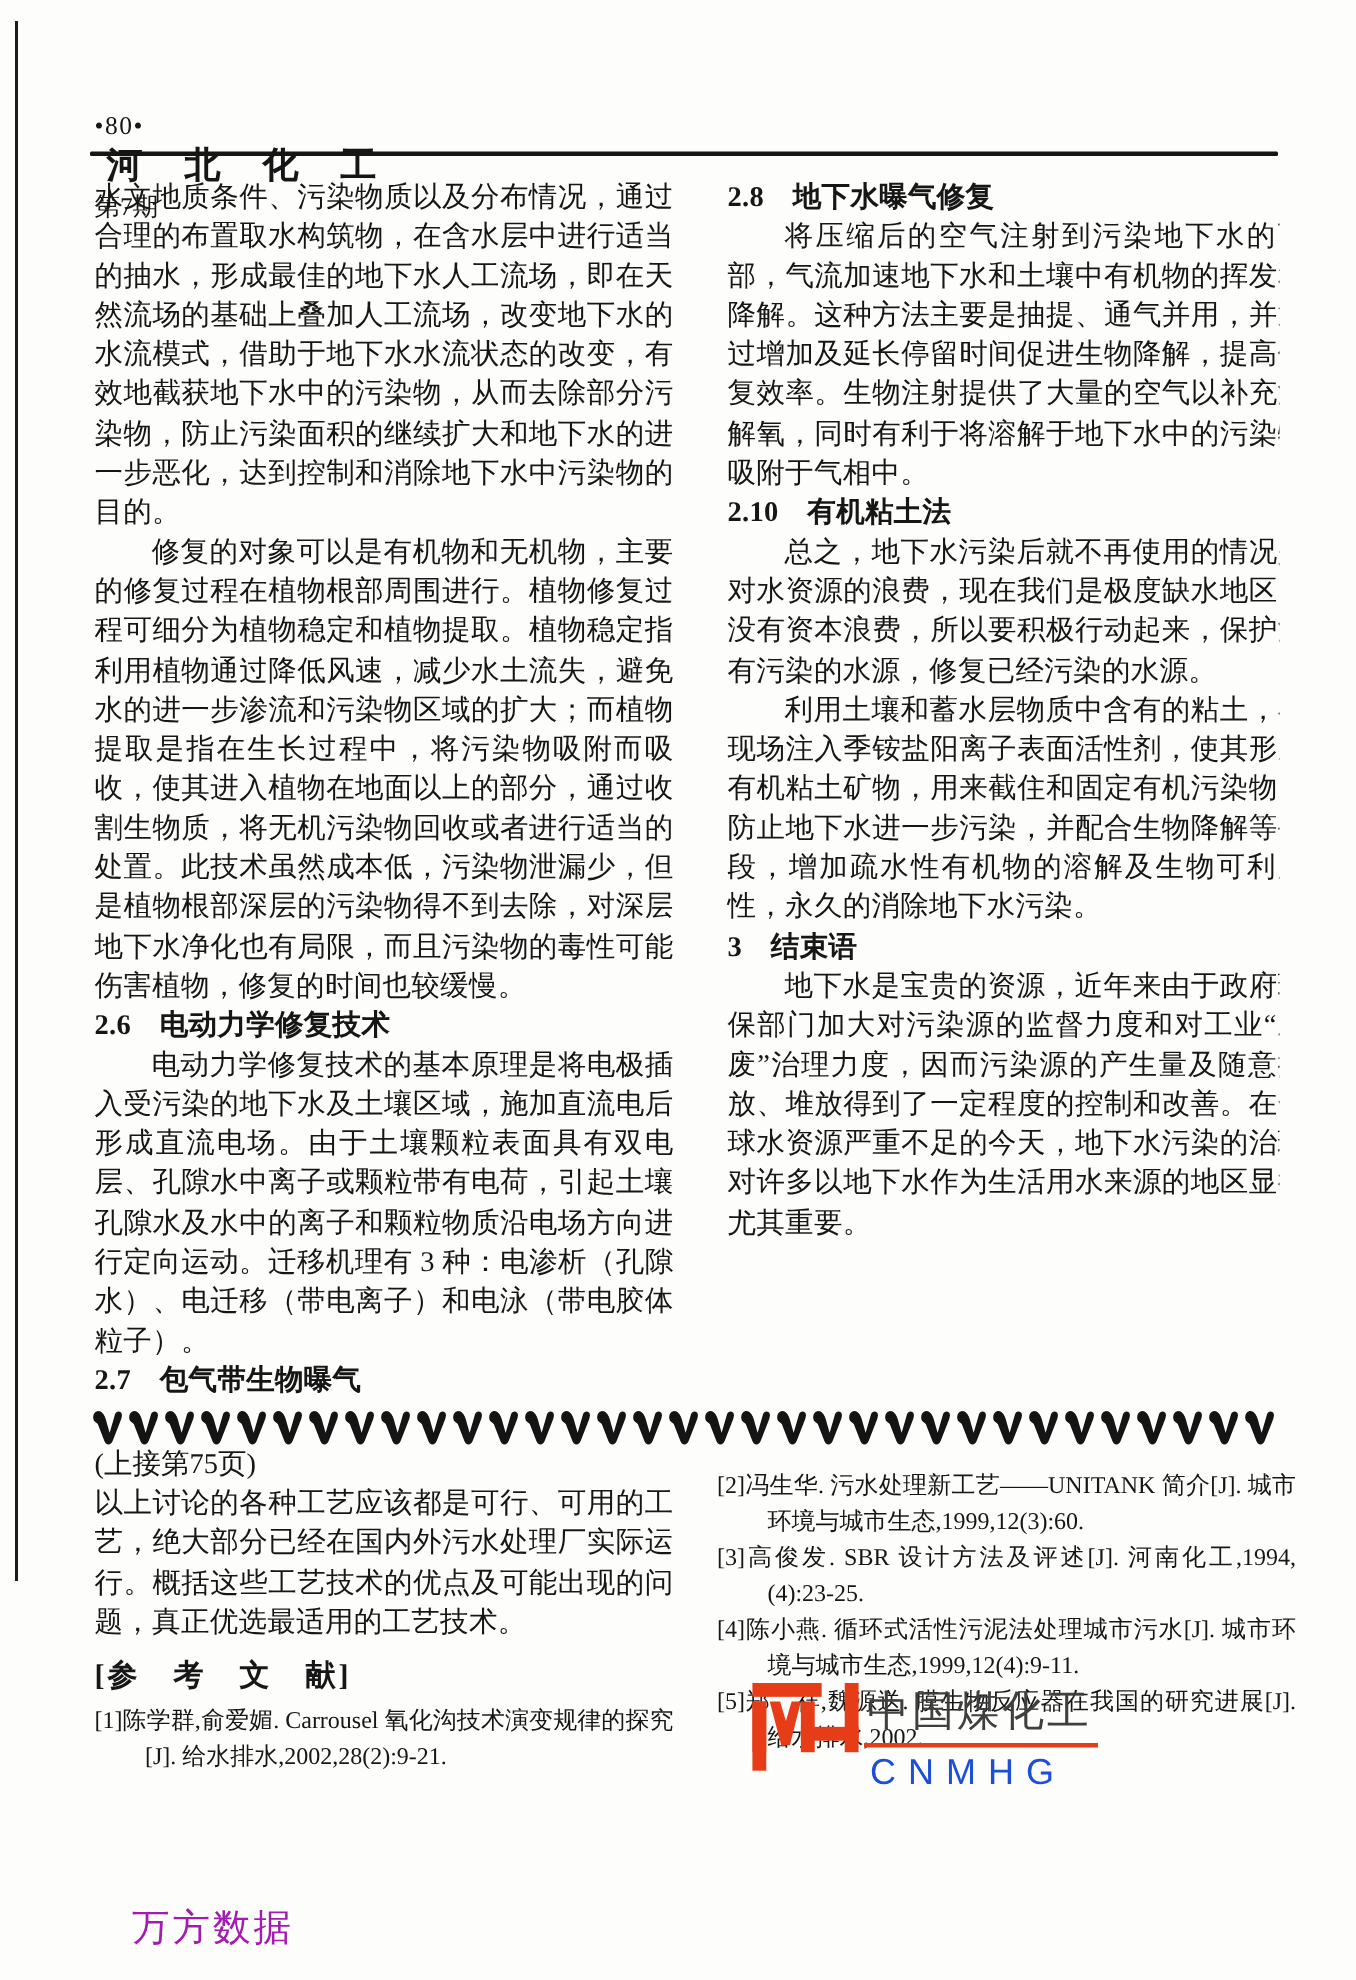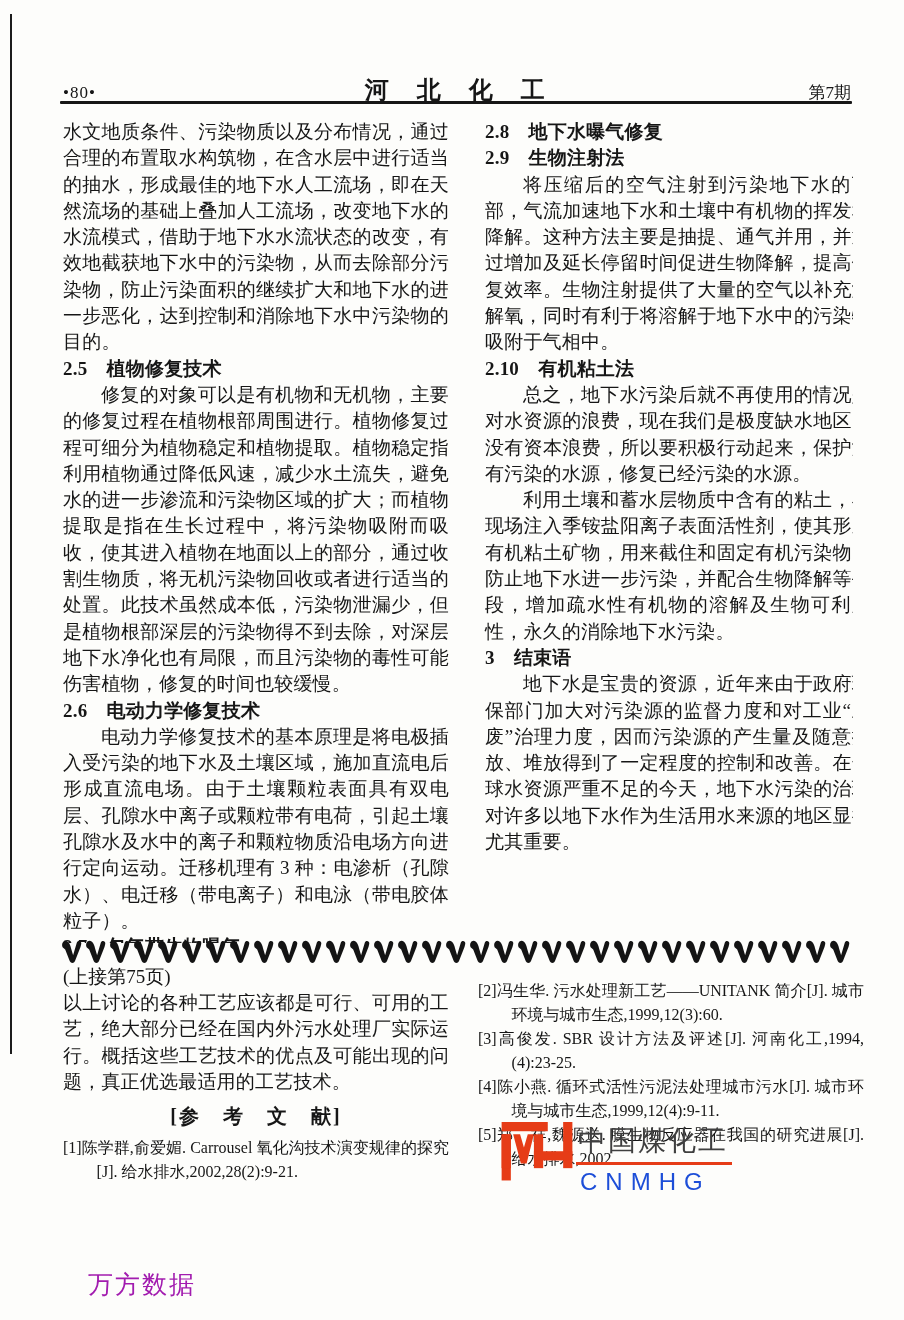--- a/index.html
+++ b/index.html
@@ -12,21 +12,21 @@
     font-family:"Liberation Serif","DejaVu Serif",serif;
     color:#161616;
   }
   .edge-line{
     position:absolute;left:10px;top:14px;height:1040px;width:2px;
     background:#1c1c1c;
   }
   
   .header{
     position:absolute;top:74px;left:63px;width:788px;
-    display:flex;justify-content:space-between;align-items:baseline;
+    display:flex;justify-content:space-between;align-items:baseline;flex-direction:column;
   }
   .page-num{font-size:17px;letter-spacing:1px;}
   .journal-title{font-size:24px;font-weight:bold;letter-spacing:11px;transform:translateX(8px);}
   .issue-label{font-size:17px;}
   .header-rule{
     position:absolute;top:101px;left:60px;width:792px;height:3px;
     background:#161616;border-radius:1px;
   }
   
   .columns{
@@ -50,21 +50,21 @@
     display:flex;justify-content:space-between;align-items:center;overflow:hidden;
   }
   .divider svg{display:block;flex:0 0 auto;}
   
   .bottom{
     position:absolute;top:963px;left:63px;width:790px;
     display:flex;gap:29px;
   }
   .continued-note{font-size:19px;line-height:27px;margin:0;}
   .ref-heading{
-    font-size:20px;font-weight:bold;text-align:center;
+    font-size:20px;font-weight:bold;
     margin:8px 0 6px 0;letter-spacing:2px;
   }
   .ref{
     font-size:16px;line-height:24px;margin:0;
     text-align:justify;
     padding-left:2.1em;text-indent:-2.1em;
   }
   .bottom-right{padding-top:16px;}
   
   .logo{
@@ -102,30 +102,28 @@
   <div class="header">
     <span class="page-num">•80•</span>
     <span class="journal-title">河 北 化 工</span>
     <span class="issue-label">第7期</span>
   </div>
   <div class="header-rule"></div>
 
   <div class="columns">
     <div class="col">
       <p class="para flush">水文地质条件、污染物质以及分布情况，通过合理的布置取水构筑物，在含水层中进行适当的抽水，形成最佳的地下水人工流场，即在天然流场的基础上叠加人工流场，改变地下水的水流模式，借助于地下水水流状态的改变，有效地截获地下水中的污染物，从而去除部分污染物，防止污染面积的继续扩大和地下水的进一步恶化，达到控制和消除地下水中污染物的目的。</p>
-      <h3 class="sec-heading">2.5　植物修复技术</h3>
       <p class="para">修复的对象可以是有机物和无机物，主要的修复过程在植物根部周围进行。植物修复过程可细分为植物稳定和植物提取。植物稳定指利用植物通过降低风速，减少水土流失，避免水的进一步渗流和污染物区域的扩大；而植物提取是指在生长过程中，将污染物吸附而吸收，使其进入植物在地面以上的部分，通过收割生物质，将无机污染物回收或者进行适当的处置。此技术虽然成本低，污染物泄漏少，但是植物根部深层的污染物得不到去除，对深层地下水净化也有局限，而且污染物的毒性可能伤害植物，修复的时间也较缓慢。</p>
       <h3 class="sec-heading">2.6　电动力学修复技术</h3>
       <p class="para">电动力学修复技术的基本原理是将电极插入受污染的地下水及土壤区域，施加直流电后形成直流电场。由于土壤颗粒表面具有双电层、孔隙水中离子或颗粒带有电荷，引起土壤孔隙水及水中的离子和颗粒物质沿电场方向进行定向运动。迁移机理有 3 种：电渗析（孔隙水）、电迁移（带电离子）和电泳（带电胶体粒子）。</p>
       <h3 class="sec-heading">2.7　包气带生物曝气</h3>
 
     </div>
     <div class="col">
       <h3 class="sec-heading">2.8　地下水曝气修复</h3>
-      <h3 class="sec-heading">2.9　生物注射法</h3>
       <p class="para">将压缩后的空气注射到污染地下水的下部，气流加速地下水和土壤中有机物的挥发和降解。这种方法主要是抽提、通气并用，并通过增加及延长停留时间促进生物降解，提高修复效率。生物注射提供了大量的空气以补充溶解氧，同时有利于将溶解于地下水中的污染物吸附于气相中。</p>
       <h3 class="sec-heading">2.10　有机粘土法</h3>
       <p class="para">总之，地下水污染后就不再使用的情况是对水资源的浪费，现在我们是极度缺水地区，没有资本浪费，所以要积极行动起来，保护没有污染的水源，修复已经污染的水源。</p>
       <p class="para">利用土壤和蓄水层物质中含有的粘土，在现场注入季铵盐阳离子表面活性剂，使其形成有机粘土矿物，用来截住和固定有机污染物，防止地下水进一步污染，并配合生物降解等手段，增加疏水性有机物的溶解及生物可利用性，永久的消除地下水污染。</p>
       <h3 class="sec-heading">3　结束语</h3>
       <p class="para">地下水是宝贵的资源，近年来由于政府环保部门加大对污染源的监督力度和对工业“三废”治理力度，因而污染源的产生量及随意排放、堆放得到了一定程度的控制和改善。在全球水资源严重不足的今天，地下水污染的治理对许多以地下水作为生活用水来源的地区显得尤其重要。</p>
     </div>
   </div>
 
   <div class="divider">

